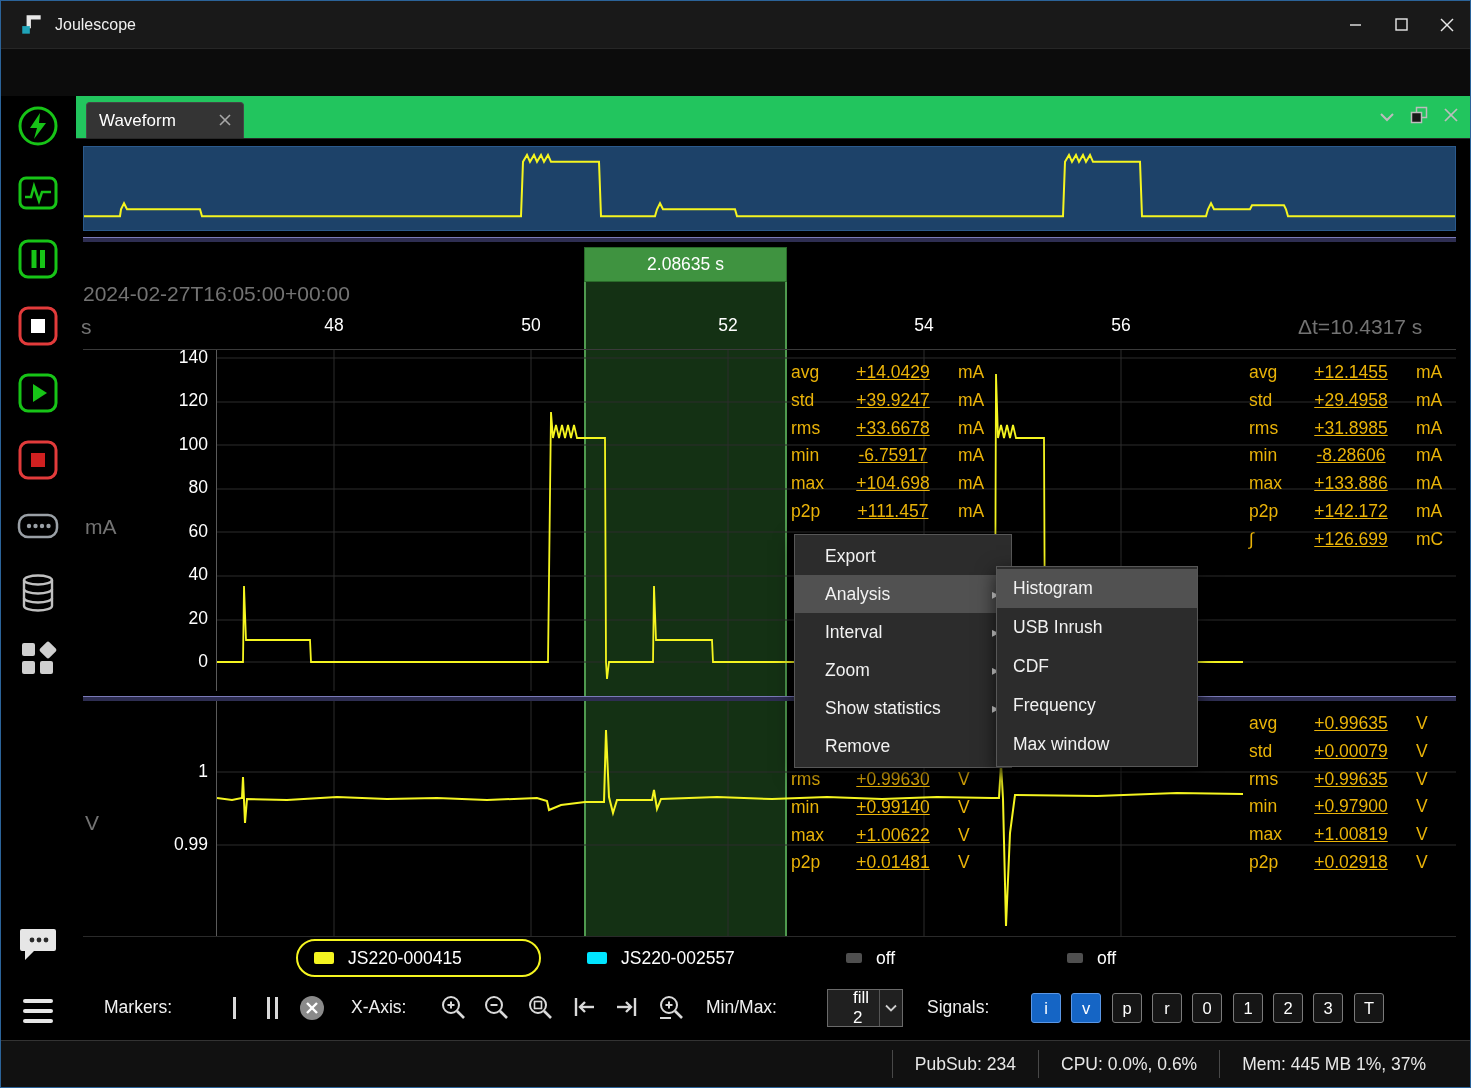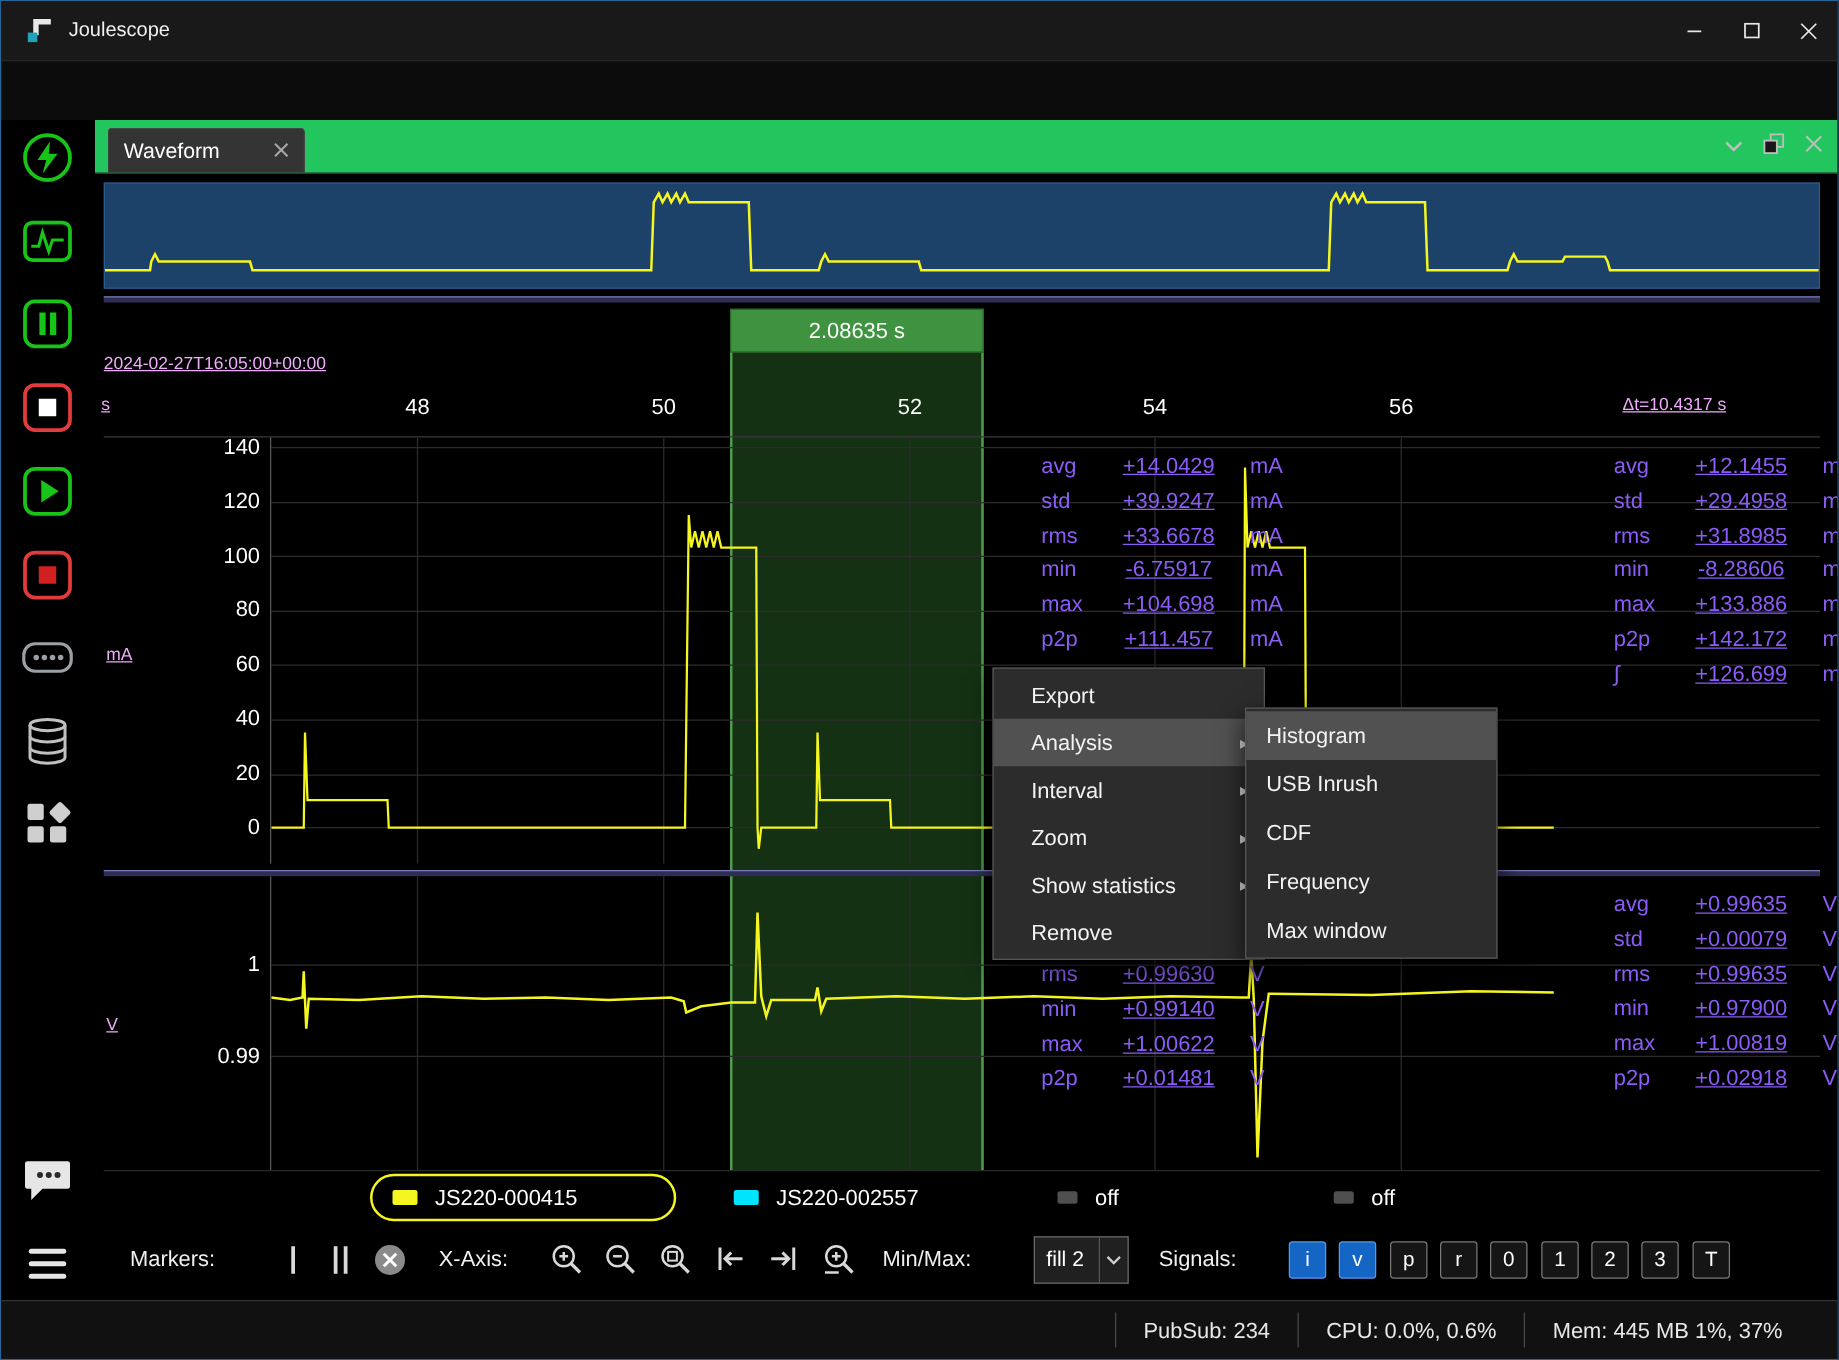--- a/index.html
+++ b/index.html
@@ -22,54 +22,54 @@
   .sicon{position:absolute;left:15px;width:44px;height:44px;}
   
   .main{position:absolute;left:75px;top:95px;right:0;bottom:46px;background:#000;}
   .tabrow{position:absolute;left:0;top:0;right:0;height:42px;background:#22c55e;border-bottom:1px solid #282828;}
   .tab{position:absolute;left:10px;top:6px;width:158px;height:36px;background:#343434;border:1px solid #454545;border-bottom:none;
        border-radius:4px 4px 0 0;display:flex;align-items:center;padding:0 12px;box-sizing:border-box;font-size:17px;color:#fff;}
   .tab .tclose{margin-left:auto;}
   .dockctrls{position:absolute;right:12px;top:10px;display:flex;gap:16px;align-items:center;}
   .minimap{position:absolute;left:7px;top:50px;width:1373px;height:85px;background:#1d4269;border:1px solid #2b5a8c;box-sizing:border-box;}
   .splitter{position:absolute;left:7px;width:1373px;height:4px;background:#2e2e52;border-top:1px solid #7a7ab8;}
-  .txt{position:absolute;font-size:14px;color:#f0abfc;white-space:nowrap;text-decoration:underline;}
+  .txt{position:absolute;font-size:21px;color:#737373;white-space:nowrap;}
   .xtick{position:absolute;top:219px;transform:translateX(-50%);font-size:17.5px;color:#fff;}
   .ytick{position:absolute;left:60px;width:72px;text-align:right;font-size:17.5px;color:#fff;}
   .hline{position:absolute;left:7px;width:1373px;height:1px;background:#3a3a3a;}
   .vaxis{position:absolute;width:1px;background:#5a5a5a;}
   .chart{position:absolute;left:141px;width:1239px;}
   .grid{stroke:#2c2c2c;stroke-width:1;}
   
   .sel-head{position:absolute;left:508px;top:151px;width:203px;height:35px;background:#3f9340;border:1px solid #2a6b2a;
             box-sizing:border-box;display:flex;align-items:center;justify-content:center;font-size:17.5px;color:#fff;}
   .sel-body{position:absolute;left:508px;top:186px;width:203px;height:654px;background:rgba(52,128,52,0.38);
             border-left:2px solid rgba(110,210,110,0.65);border-right:2px solid rgba(110,210,110,0.65);box-sizing:border-box;}
   
-  .stats{position:absolute;display:grid;grid-template-columns:46px 112px 44px;line-height:27.8px;font-size:17.5px;color:#8b5cf6;margin-left:42px;}
+  .stats{position:absolute;display:grid;grid-template-columns:46px 112px 44px;line-height:27.8px;font-size:17.5px;color:#eab308;}
   .stats .k{text-align:left;}
   .stats .v{text-align:center;text-decoration:underline;}
   .stats .u{text-align:left;padding-left:9px;}
   
   .cmenu{position:absolute;background:#2c2c2c;border:1px solid #575757;box-shadow:0 6px 18px rgba(0,0,0,.7);
          padding:2px 0;z-index:20;box-sizing:border-box;}
   .mi{height:38px;display:flex;align-items:center;padding:0 12px 0 30px;font-size:17.5px;color:#f2f2f2;}
   .mi .lbl{flex:1;}
   .mi .arrow{font-size:14px;color:#dcdcdc;margin-left:24px;}
   .mi.hl{background:#515151;}
   .smenu .mi{padding:0 16px;height:39px;}
   
   .chip{position:absolute;height:38px;display:flex;align-items:center;box-sizing:border-box;font-size:17.5px;color:#fff;}
   .swatch{display:inline-block;width:20px;height:12px;border-radius:2px;margin-right:14px;}
   
   .tbtxt{position:absolute;font-size:17.5px;color:#f0f0f0;white-space:nowrap;}
   .tbicon{position:absolute;width:28px;height:28px;}
   .dropdown{position:absolute;left:751px;top:893px;width:76px;height:38px;background:#202020;border:1px solid #6a6a6a;
             box-sizing:border-box;display:flex;align-items:center;font-size:17px;color:#fff;}
-  .dropdown .dval{padding-left:9px;flex:1;}
+  .dropdown .dval{padding-left:9px;flex:1;margin-left:16px;}
   .dropdown .dchev{width:22px;height:100%;border-left:1px solid #555;display:flex;align-items:center;justify-content:center;}
   .sigbtn{position:absolute;top:897px;width:30px;height:30px;box-sizing:border-box;border:1px solid #7a7a7a;border-radius:3px;
           background:#151515;display:flex;align-items:center;justify-content:center;font-size:16.5px;color:#fff;}
   .sigbtn.active{background:#1565c5;border-color:#5b97e5;}
   
   .statusbar{position:absolute;left:0;right:0;bottom:0;height:46px;background:#111;border-top:1px solid #333;
              display:flex;justify-content:flex-end;align-items:center;padding-right:22px;}
   .seg{padding:0 22px;border-left:1px solid #484848;font-size:17.5px;color:#e8e8e8;height:28px;line-height:28px;}
 </style>
 </head>

